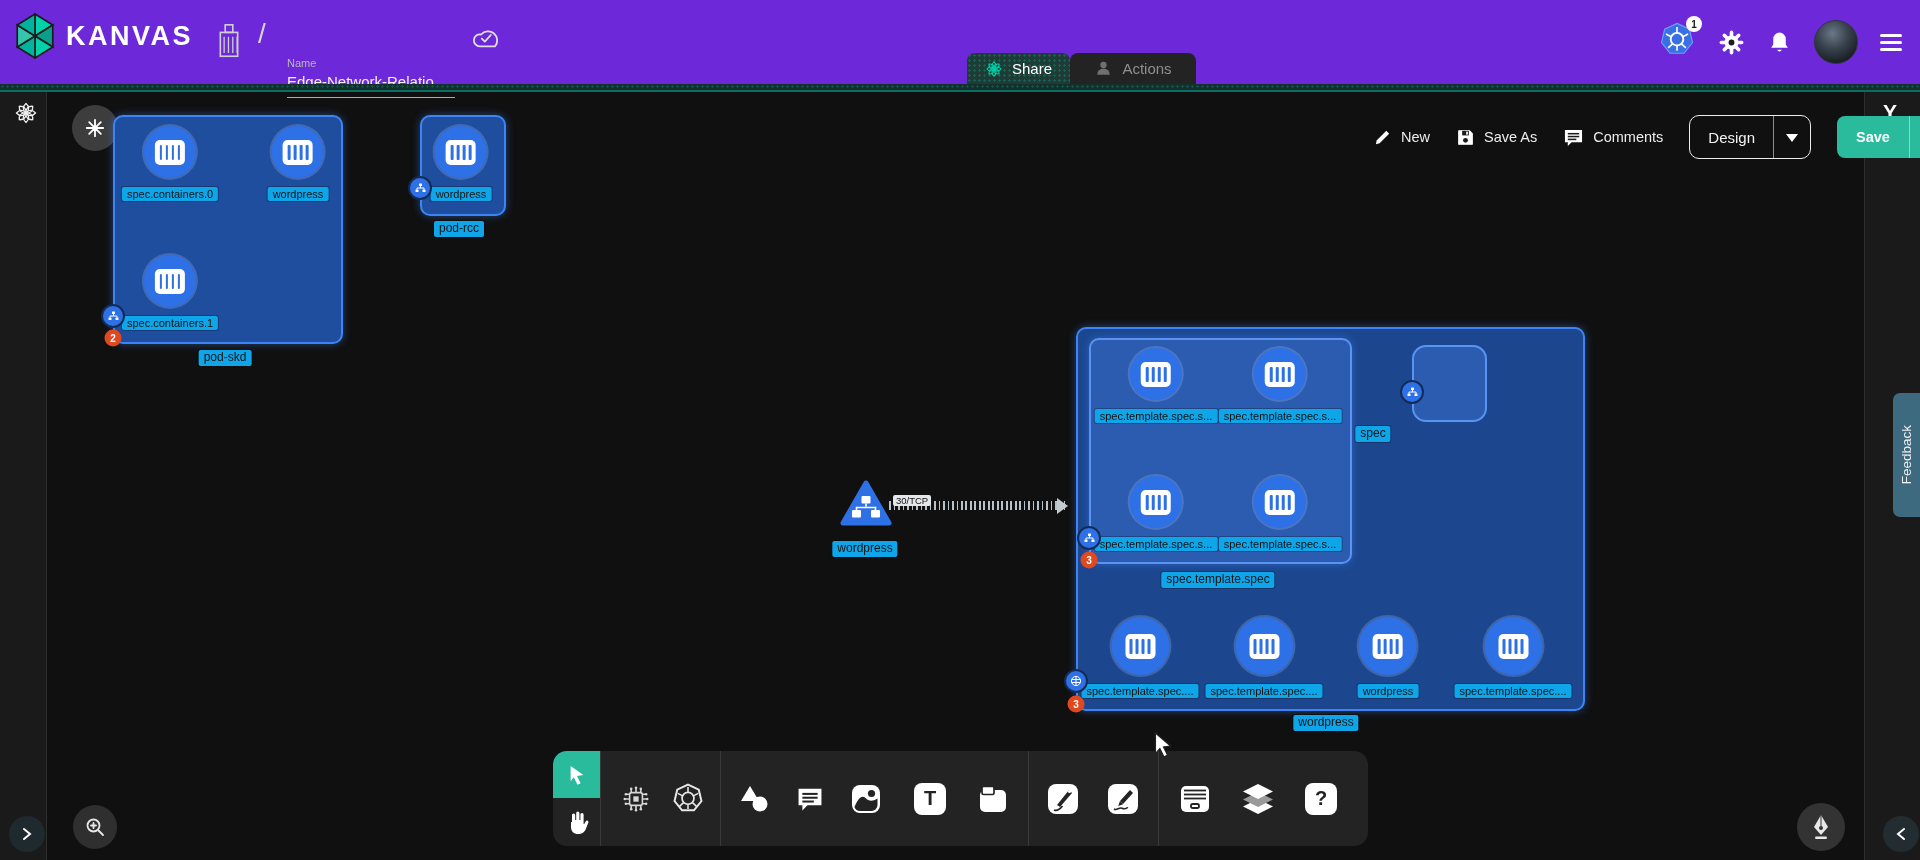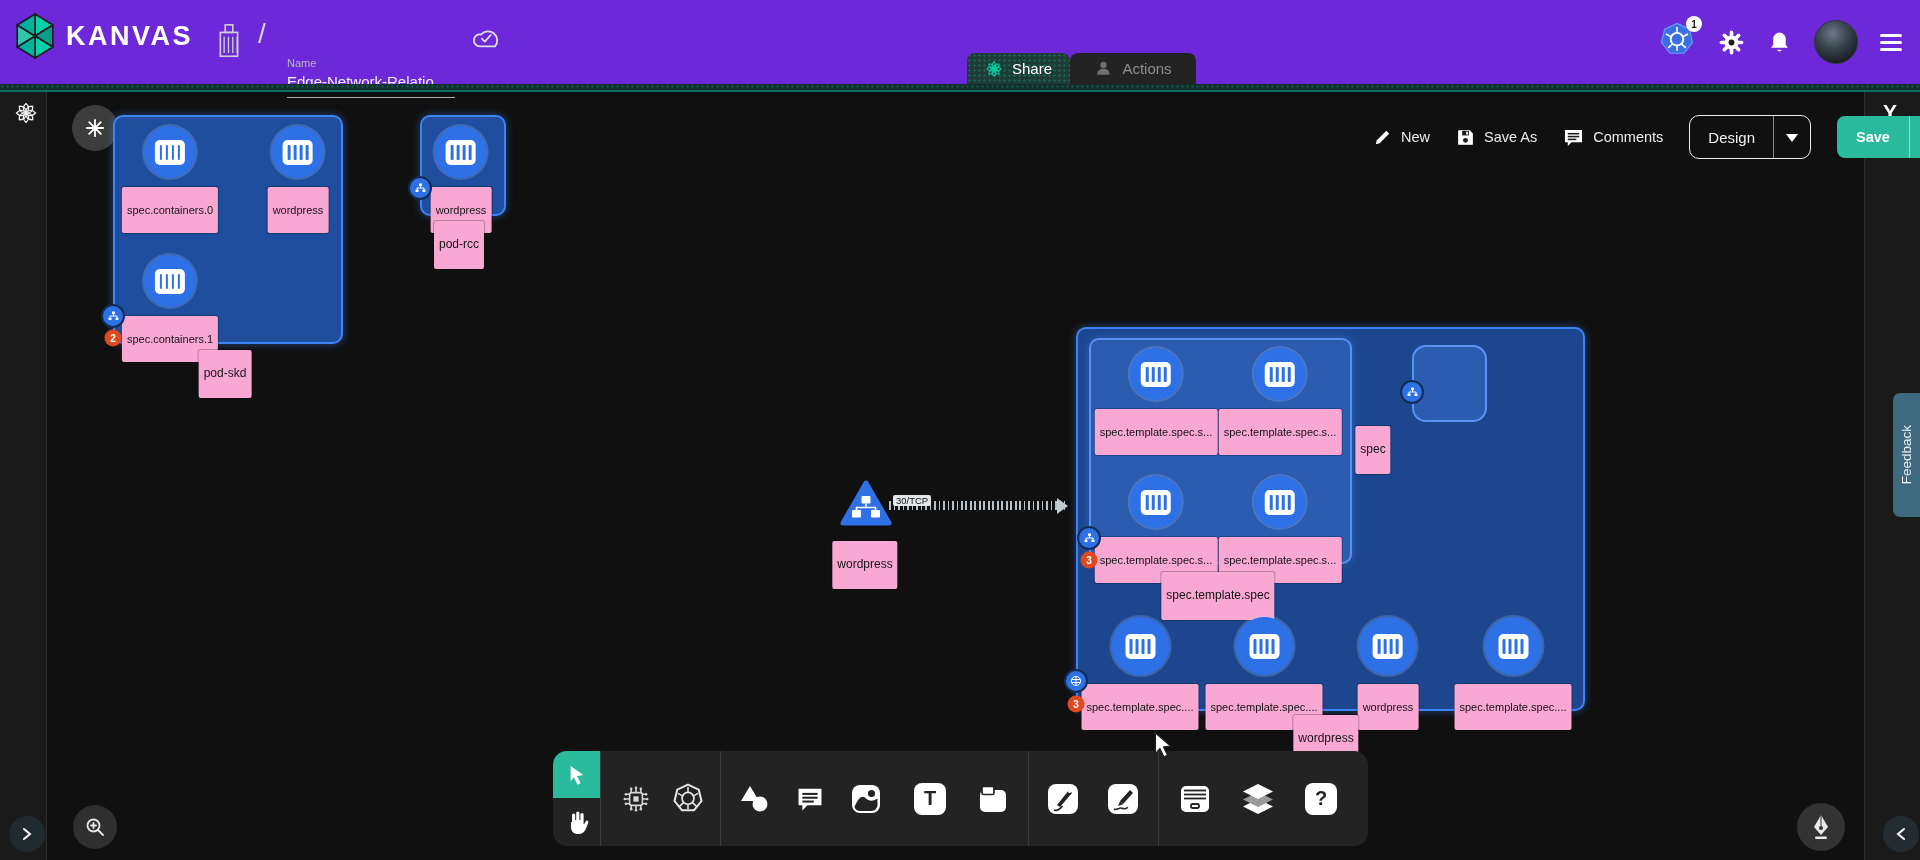--- a/index.html
+++ b/index.html
@@ -46,21 +46,21 @@
   
   .grp{position:absolute;background:#1e4e9d;border:2px solid #3d84f7;border-radius:10px;box-shadow:0 0 8px rgba(61,132,247,.45);}
   .grp.outer{background:#1c478f;}
   .grp.inner{background:#2b5cb0;border:2px solid #5b93f5;}
   .node{position:absolute;transform:translateX(-50%);display:flex;flex-direction:column;align-items:center;gap:9px;}
   .circ{width:52px;height:52px;border-radius:50%;background:#2e70e5;display:flex;align-items:center;justify-content:center;
     box-shadow:0 0 0 2px rgba(190,210,255,.22);}
   .node.big .circ{width:58px;height:58px;}
   .cbox{width:30px;height:25px;background:#fff;border-radius:5px;display:flex;align-items:center;justify-content:center;gap:3.5px;}
   .cbox i{width:2.5px;height:15px;background:#2e70e5;border-radius:1px;}
-  .chip{background:#f9a8d4;color:#141414;font-size:11px;line-height:1.3;padding:16px 5px;border-radius:2px;white-space:nowrap;
+  .chip{background:#0ea5e9;color:#141414;font-size:11px;line-height:1.3;padding:0 5px;border-radius:2px;white-space:nowrap;
     box-shadow:0 0 0 1px rgba(0,0,0,.25);}
   .gchip{position:absolute;transform:translateX(-50%);font-size:12px;}
   .bdg{position:absolute;transform:translate(-50%,-50%);border-radius:50%;display:flex;align-items:center;justify-content:center;z-index:5;}
   .bdg.blue{width:20px;height:20px;background:#2e70e5;box-shadow:0 0 0 2px #122c55;}
   .bdg.orange{width:17px;height:17px;background:#e0491f;color:#fff;font-size:10px;font-weight:700;}
   #edge{position:absolute;left:889px;top:501px;width:176px;height:9px;
     background:repeating-linear-gradient(90deg,#b9c2c9 0 1.5px,transparent 1.5px 4.5px);}
   #edge::after{content:"";position:absolute;right:-11px;top:-3.5px;width:0;height:0;border:8px solid transparent;border-left:11px solid #c2cad0;}
   #edge-label{position:absolute;left:893px;top:495px;background:#e3e7ea;color:#111;font-size:9.5px;padding:0 3px;border-radius:2px;z-index:6;}
   

